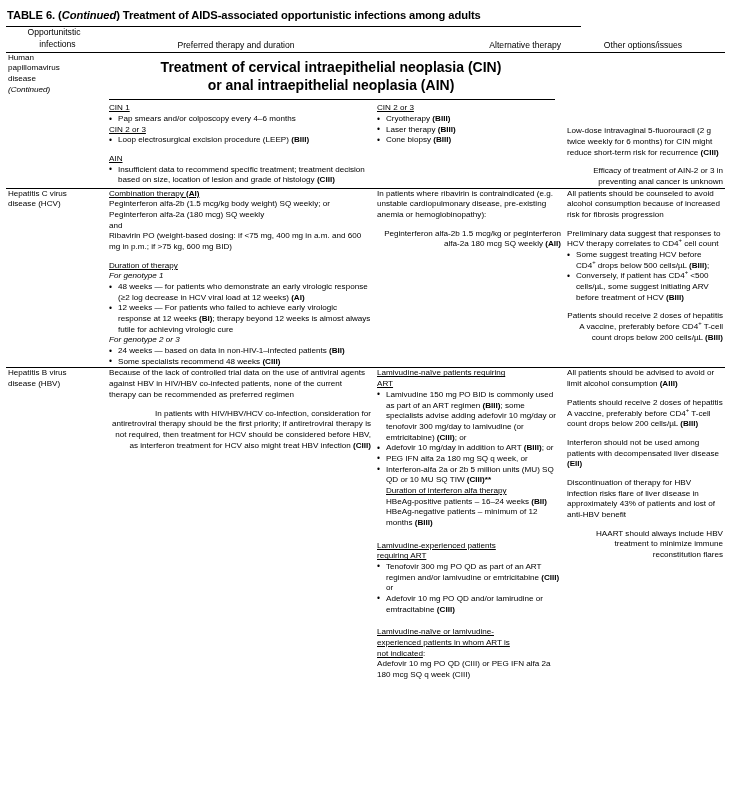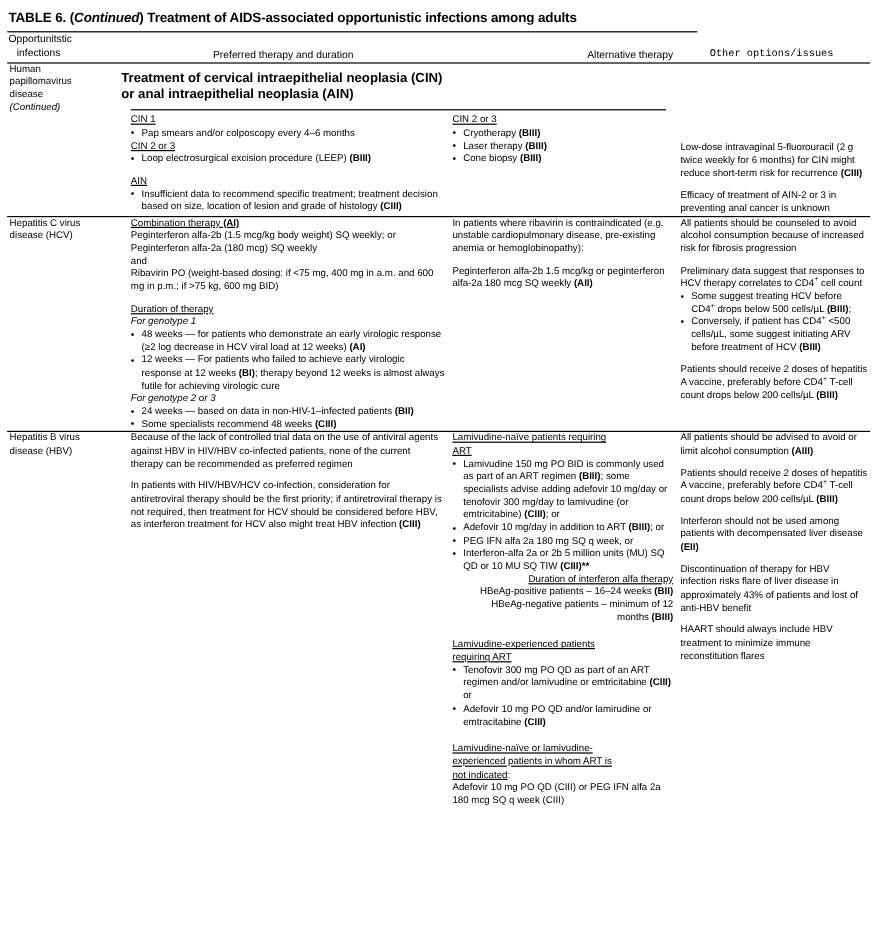--- a/index.html
+++ b/index.html
@@ -52,21 +52,21 @@
   col.c2 { width: 270px; }
   col.c3 { width: 190px; }
   col.c4 { width: 164px; }
 
   
   .colhead {
     font-size: 8.6px;
     line-height: 1.35;
     padding-bottom: 3px;
   }
-  .colhead.left { padding-left: 1px; }
+  .colhead.left { padding-left: 1px; text-align: center; }
   .colhead.ctr { text-align: center; }
   .colhead .l2 { padding-left: 7px; }
 
   
   .cell {
     font-size: 8.1px;
     line-height: 1.32;
     padding: 5px 10px 6px 2px;
   }
   .cell.org {
@@ -86,21 +86,21 @@
   .bu { font-weight: bold; text-decoration: underline; }
   sup {
     font-size: 0.72em;
     vertical-align: super;
     line-height: 0;
   }
 
   p.para {
     margin: 0 0 8px 0;
   }
-  p.para.tight { margin-bottom: 0; }
+  p.para.tight { margin-bottom: 0; text-align: right; }
   p.hdg {
     margin: 0;
   }
   p.gap {
     margin: 0;
     height: 8px;
     font-size: 0;
     line-height: 0;
   }
   p.gap.sm { height: 4px; }
@@ -119,22 +119,23 @@
   ul.bul > li::before {
     content: "\2022";
     position: absolute;
     left: 0;
     top: -0.5px;
     font-size: 8.6px;
   }
 
   
   .banner {
-    font-size: 11px;
+    font-size: 14px;
     font-weight: bold;
+    text-align: center;
     line-height: 1.35;
     padding: 5px 0 3px 0;
   }
   .banner-rule {
     border-bottom: 1px solid #000;
     margin: 1px 6px 0 8px;
     font-size: 0;
     line-height: 0;
     height: 0;
   }
@@ -167,21 +168,21 @@
           <div>Opportunitstic</div>
           <div class="l2">infections</div>
         </th>
         <th class="colhead ctr">
           <div style="padding-top:13px;">Preferred therapy and duration</div>
         </th>
         <th class="colhead ctr">
           <div style="padding-top:13px;text-align:right;">Alternative therapy</div>
         </th>
         <th class="colhead ctr">
-          <div style="padding-top:13px;font-family:Liberation Mono, monospace;">Other options/issues</div>
+          <div style="padding-top:13px;">Other options/issues</div>
         </th>
       </tr>
     </thead>
 
     <tbody>
 
       <tr class="rowtop">
         <td class="cell org hpv-top" rowspan="2">
           <div>Human</div>
           <div>papillomavirus</div>
@@ -285,21 +286,21 @@
 
         <td class="cell alt">
           <p class="hdg u">Lamivudine-naïve patients requiring</p>
           <p class="hdg u">ART</p>
           <ul class="bul">
             <li><span>Lamivudine 150 mg PO BID is commonly used as part of an ART regimen </span><span class="b">(BIII)</span><span>; some specialists advise adding adefovir 10 mg/day or tenofovir 300 mg/day to lamivudine (or emtricitabine) </span><span class="b">(CIII)</span><span>; or</span></li>
             <li><span>Adefovir 10 mg/day in addition to ART </span><span class="b">(BIII)</span><span>; or</span></li>
             <li><span>PEG IFN alfa 2a 180 mg SQ q week, or</span></li>
             <li><span>Interferon-alfa 2a or 2b 5 million units (MU) SQ QD or 10 MU SQ TIW </span><span class="b">(CIII)**</span></li>
           </ul>
-          <div style="padding-left:9px;text-align:right;">
+          <div style="padding-left:9px;">
             <p class="hdg u">Duration of interferon alfa therapy</p>
             <p class="hdg"><span>HBeAg-positive patients – 16–24 weeks </span><span class="b">(BII)</span></p>
             <p class="hdg"><span>HBeAg-negative patients – minimum of 12 months </span><span class="b">(BIII)</span></p>
           </div>
           <p class="gap"></p>
           <p class="gap sm"></p>
           <p class="hdg u">Lamivudine-experienced patients</p>
           <p class="hdg u">requiring ART</p>
           <ul class="bul">
             <li><span>Tenofovir 300 mg PO QD as part of an ART regimen and/or lamivudine or emtricitabine </span><span class="b">(CIII)</span><span> or</span></li>

